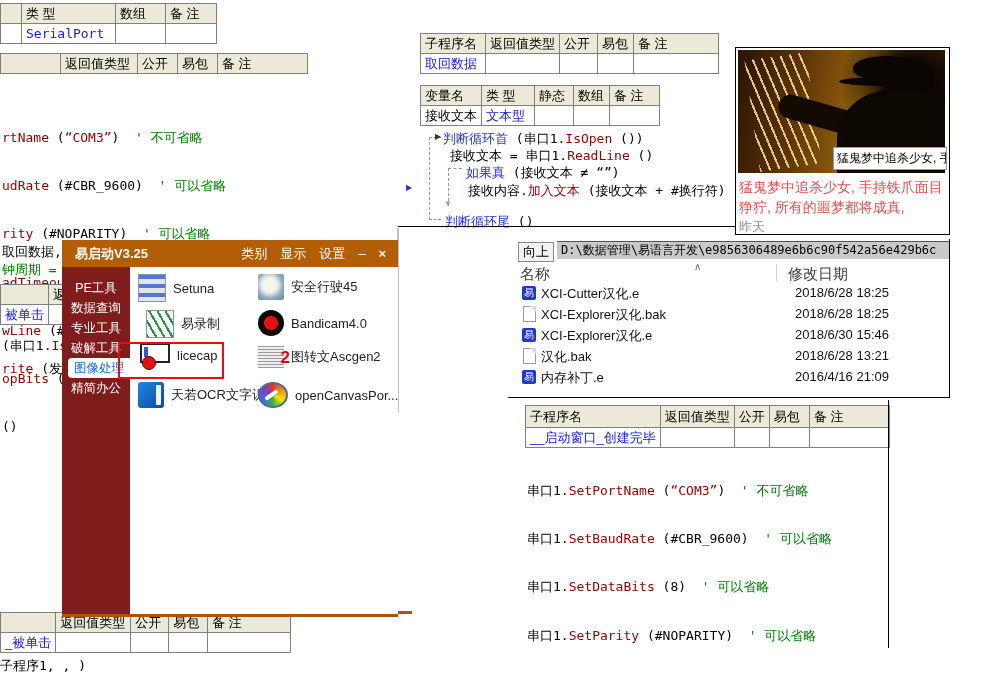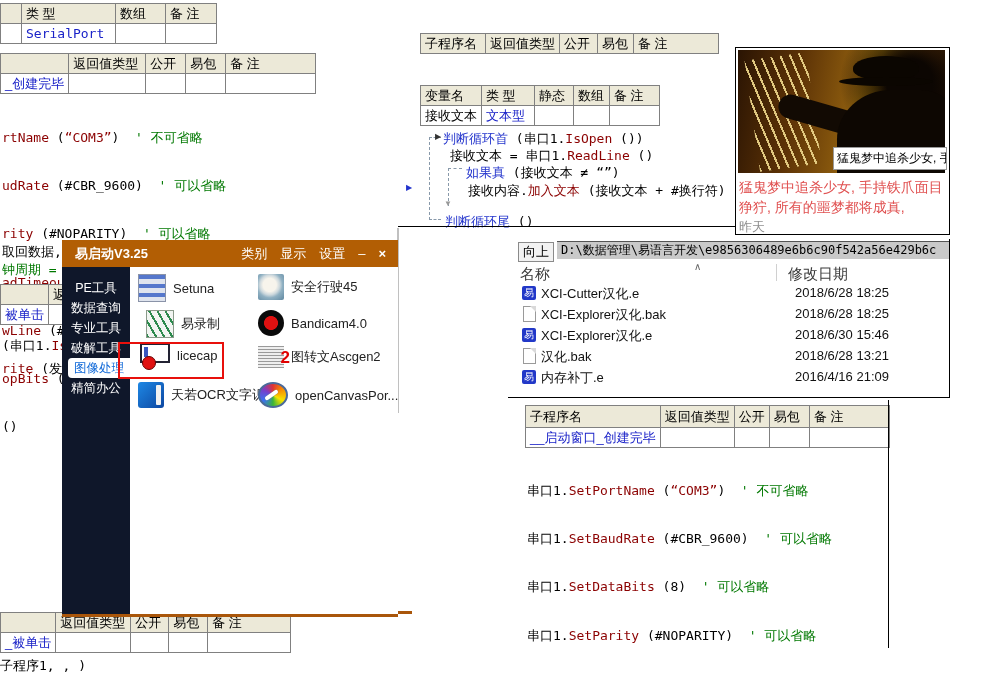--- a/index.html
+++ b/index.html
@@ -22,21 +22,21 @@
   .dashh{border-top:1px dashed #8899aa;height:0;}
   .arrow{font-size:8px;line-height:8px;}
   
   .launcher{left:62px;top:240px;width:336px;height:374px;background:#fff;z-index:40;
             border-bottom:3px solid #A9560A;overflow:hidden;}
   .l-title{position:absolute;left:0;top:0;right:0;height:27px;background:#B25E04;
            display:flex;align-items:center;color:#fff;font-size:13px;}
   .l-title .t{font-weight:bold;padding-left:13px;}
   .l-menu{margin-left:auto;display:flex;gap:13px;padding-right:12px;align-items:center;}
   .l-menu span{cursor:default;}
-  .l-side{position:absolute;left:0;top:27px;width:68px;bottom:0;background:#0f172a;}
+  .l-side{position:absolute;left:0;top:27px;width:68px;bottom:0;background:#7f1d1d;}
   .l-side .it{height:20px;line-height:20px;text-align:center;color:#fff;font-size:12.5px;
               margin-top:0;}
   .l-side .it.first{margin-top:11px;}
   .l-side .it.active{background:#fff;color:#0f68d8;margin-left:6px;border-radius:4px 0 0 4px;}
   .app{position:absolute;display:flex;align-items:center;gap:7px;font-size:13px;color:#222;
        white-space:nowrap;}
   .ic{width:26px;height:26px;flex:0 0 26px;position:relative;display:inline-block;}
   .ic-setuna{background:#dfe4ee;border:1px solid #8a93a8;
      background-image:repeating-linear-gradient(180deg,#5577cc 0 4px,#dfe4ee 4px 9px);}
   .ic-seal{border-radius:2px;background:radial-gradient(circle at 45% 42%,#f7f4ec 32%,#cdd8dd 48%,#8fb0c2 62%,#5f87a0 100%);}
@@ -118,27 +118,20 @@
 
     <table class="tbl abs" style="left:0;top:53px;">
       <tbody>
           <tr class="hd">
         <td style="width:51px"></td>
         <td style="width:68px">返回值类型</td>
         <td style="width:31px">公开</td>
         <td style="width:31px">易包</td>
         <td style="width:81px">备 注</td>
       </tr>
-      <tr>
-        <td class="vblue">_创建完毕</td>
-        <td></td>
-            <td></td>
-            <td></td>
-            <td></td>
-      </tr>
     </tbody>
       </table>
 
     <div class="abs code codeblock" style="left:2px;top:99px;">
       <div class="ln"><span class="tk-m">rtName</span><span> (</span><span class="tk-m">“COM3”</span><span>)  </span><span class="tk-g">' 不可省略</span></div>
       <div class="ln"><span class="tk-m">udRate</span><span> (#CBR_9600)  </span><span class="tk-g">' 可以省略</span></div>
       <div class="ln"><span class="tk-m">rity</span><span> (#NOPARITY)  </span><span class="tk-g">' 可以省略</span></div>
       <div class="ln"><span class="tk-m">adTimeout</span><span> (#WAIT_TIMEOUT)  </span><span class="tk-g">' 可以省略</span></div>
       <div class="ln"><span class="tk-m">wLine</span><span> (#换行符)  </span><span class="tk-g">' 可以忽略</span></div>
       <div class="ln"><span class="tk-m">opBits</span><span> (#ONESTOPBIT)  </span><span class="tk-g">' 可以忽略</span></div>
@@ -196,20 +189,27 @@
   <div class="abs" style="left:400px;top:28px;width:550px;height:200px;background:#fff;">
 
     <table class="tbl abs" style="left:20px;top:5px;">
       <tbody>
           <tr class="hd">
         <td style="width:56px">子程序名</td>
         <td style="width:63px">返回值类型</td>
         <td style="width:29px">公开</td>
         <td style="width:27px">易包</td>
         <td style="width:76px">备 注</td>
+      </tr>
+      <tr>
+        <td class="vblue">取回数据</td>
+        <td></td>
+            <td></td>
+            <td></td>
+            <td></td>
       </tr>
     </tbody>
       </table>
 
     <table class="tbl abs" style="left:20px;top:57px;">
       <tbody>
           <tr class="hd">
         <td style="width:51px">变量名</td>
         <td style="width:44px">类 型</td>
         <td style="width:30px">静态</td>

